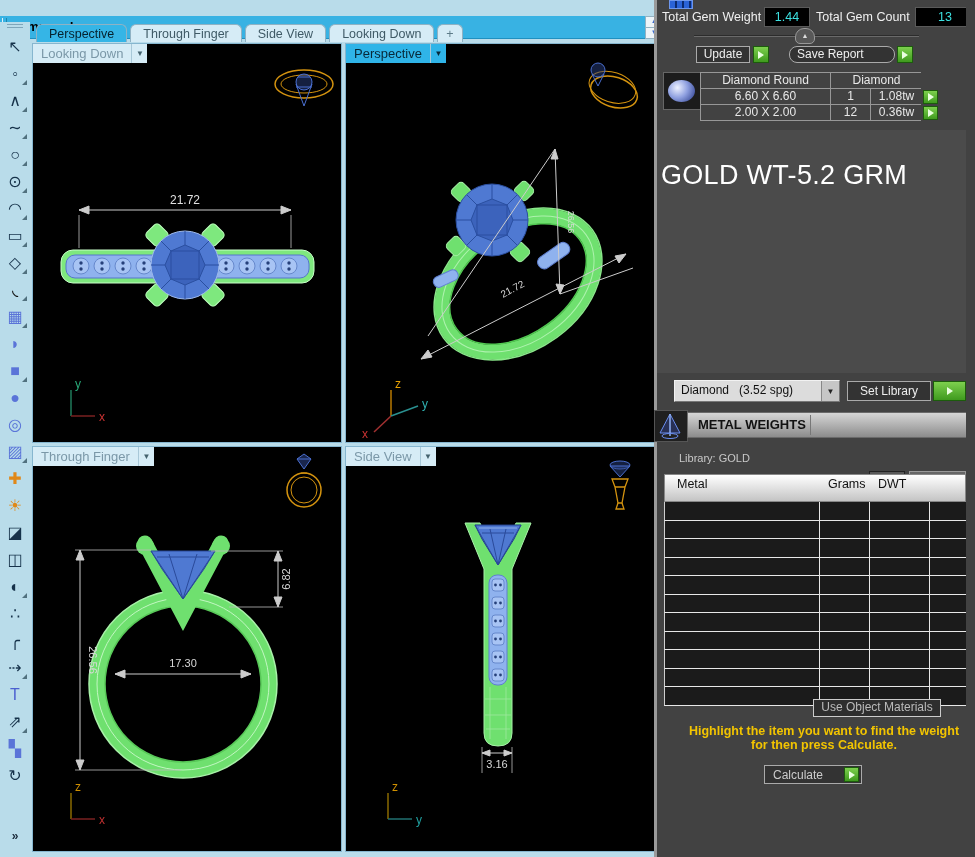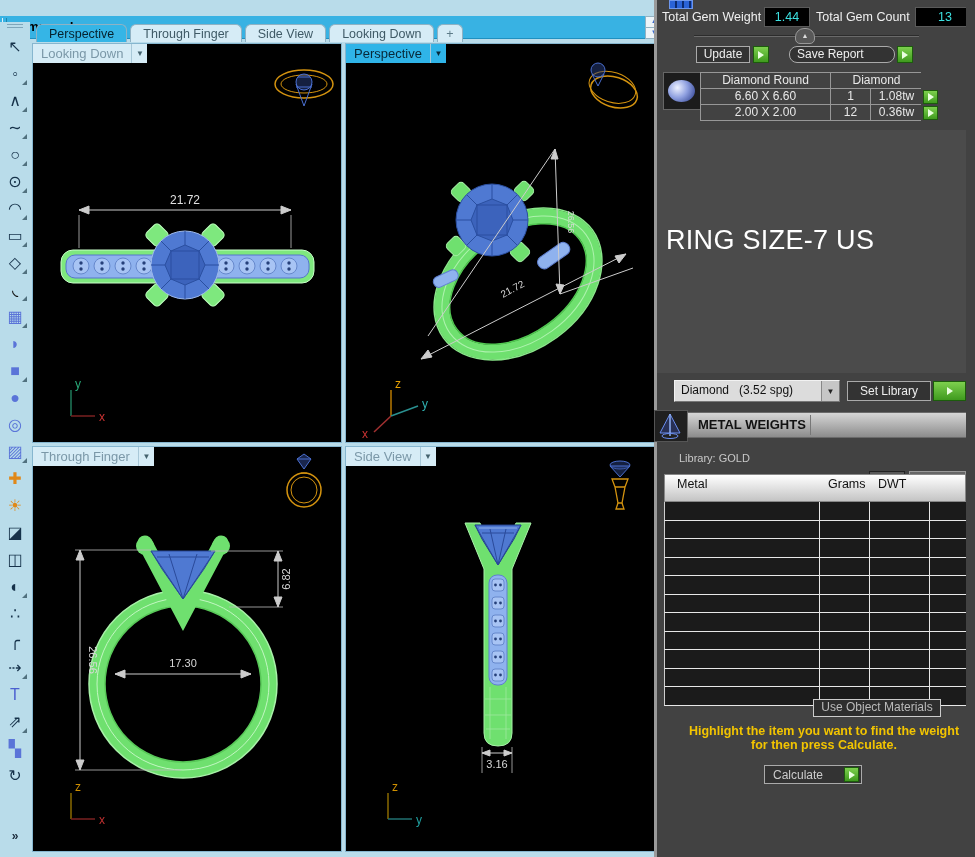--- a/index.html
+++ b/index.html
@@ -434,21 +434,21 @@
       <div class="gcell">0.36tw</div>
     </div>
     <div class="abs gbtn" style="left:269px;top:90px;width:15px;height:14px;">
         <span class="tri"></span>
       </div>
     <div class="abs gbtn" style="left:269px;top:106px;width:15px;height:14px;">
         <span class="tri"></span>
       </div>
 
     <div class="abs" id="notes">
-      <div class="note-line" style="left:9px;top:95px;">RING SIZE-7 US</div>
+      <div class="note-line" style="left:4px;top:30px;">GOLD WT-5.2 GRM</div>
     </div>
 
     <div class="abs combo" style="left:20px;top:380px;width:166px;height:22px;">
       <div class="txt">
         <span>Diamond</span>&nbsp;&nbsp;&nbsp;<span>(3.52 spg)</span>
       </div>
       <div class="arr">
           <span>▼</span>
         </div>
     </div>

